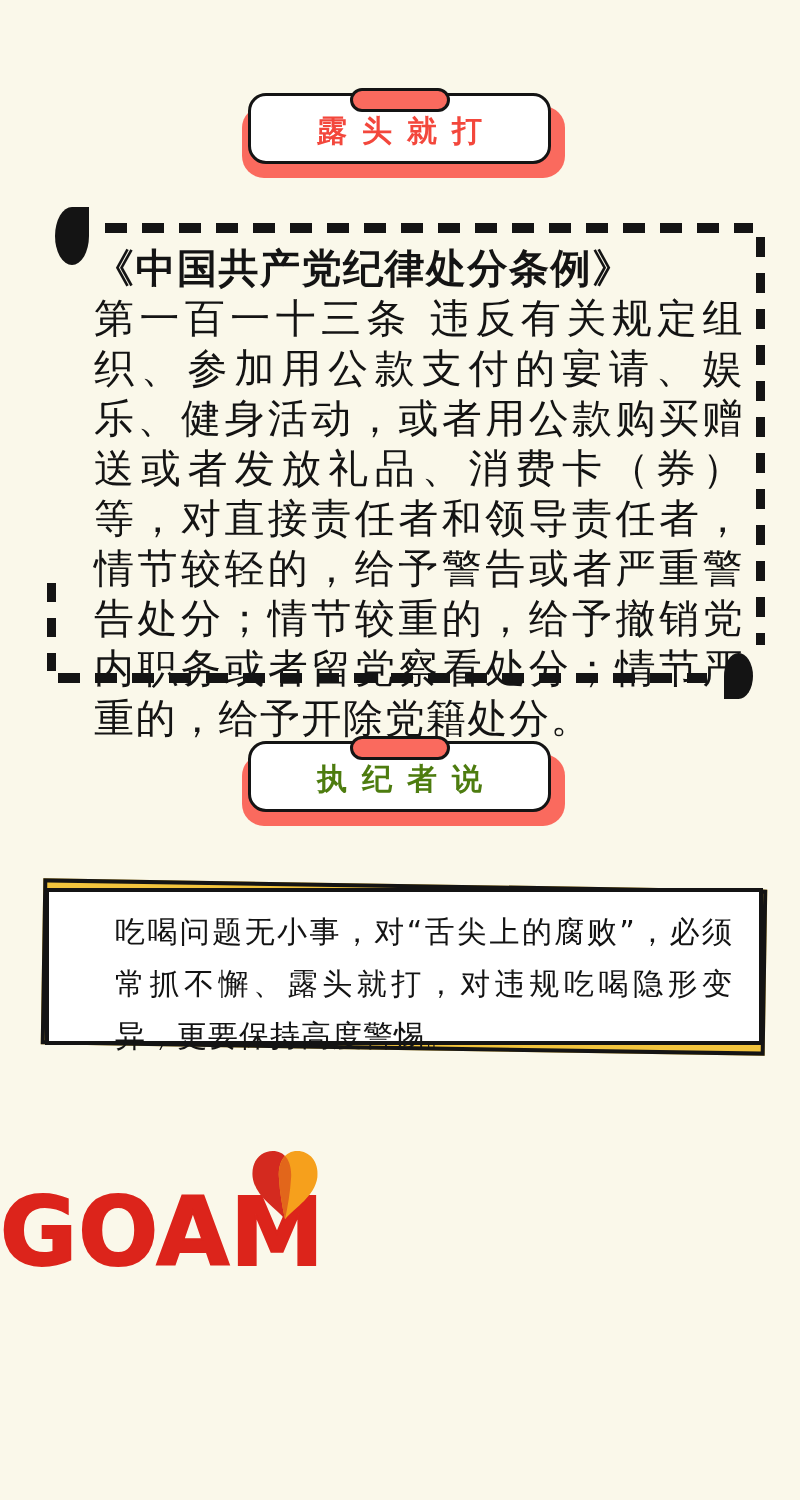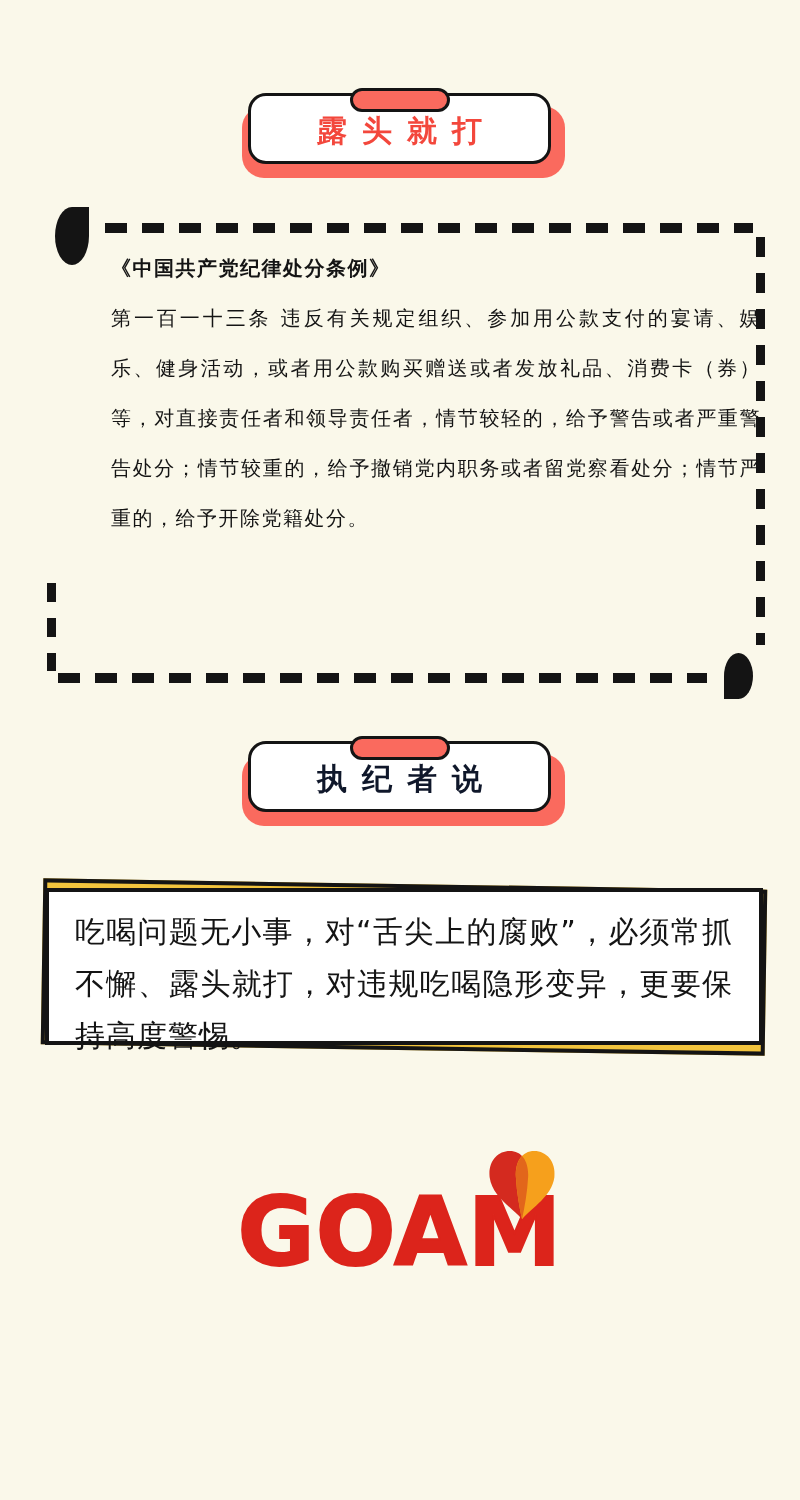--- a/index.html
+++ b/index.html
@@ -58,21 +58,21 @@
   }
   .badge-label {
     font-size: 30px;
     font-weight: bold;
     letter-spacing: 15px;
     padding-left: 15px; 
     white-space: nowrap;
     margin-top: 6px;
   }
   .badge-label.red  { color: #f3473c; }
-  .badge-label.black{ color: #0f172a; }
+  .badge-label.black{ color: #4d7c0f; }
 
   
   .quote-block {
     position: absolute;
     left: 47px; top: 205px;
     width: 718px; height: 495px;
   }
   .q-open {
     position: absolute;
     left: 8px; top: 2px;
@@ -106,23 +106,23 @@
     background: repeating-linear-gradient(to right, #141414 0 22px, transparent 22px 37px);
   }
   .q-border-left {
     position: absolute;
     left: 0; top: 378px;
     width: 9px; height: 88px;
     background: repeating-linear-gradient(to bottom, #141414 0 19px, transparent 19px 35px);
   }
   .quote-text {
     position: absolute;
-    left: 64px; top: 38px;
+    left: 47px; top: 38px;
     width: 650px;
-    font-size: 20px;
+    font-size: 40px;
     line-height: 50px;
     letter-spacing: 1.5px;
     text-align: justify;
   }
   .quote-title {
     display: block;
     font-weight: bold;
   }
 
   
@@ -145,28 +145,29 @@
     width: 718px; height: 157px;
     background: #ffffff;
     border: 4px solid #141414;
     padding: 14px 26px;
   }
   .callout-text {
     font-size: 30px;
     line-height: 52px;
     letter-spacing: 1px;
     text-align: justify;
+    margin-left: 40px;
   }
 
   
   .logo-block {
     position: absolute;
     left: 0; right: 0; top: 1146px;
     display: flex;
-    flex-direction: column;
+    flex-direction: row;
     align-items: center;
   }
   .logo-word-wrap {
     position: relative;
     margin-top: 46px;
   }
   .logo-word {
     font-size: 94px;
     line-height: 82px;
     font-weight: bold;

